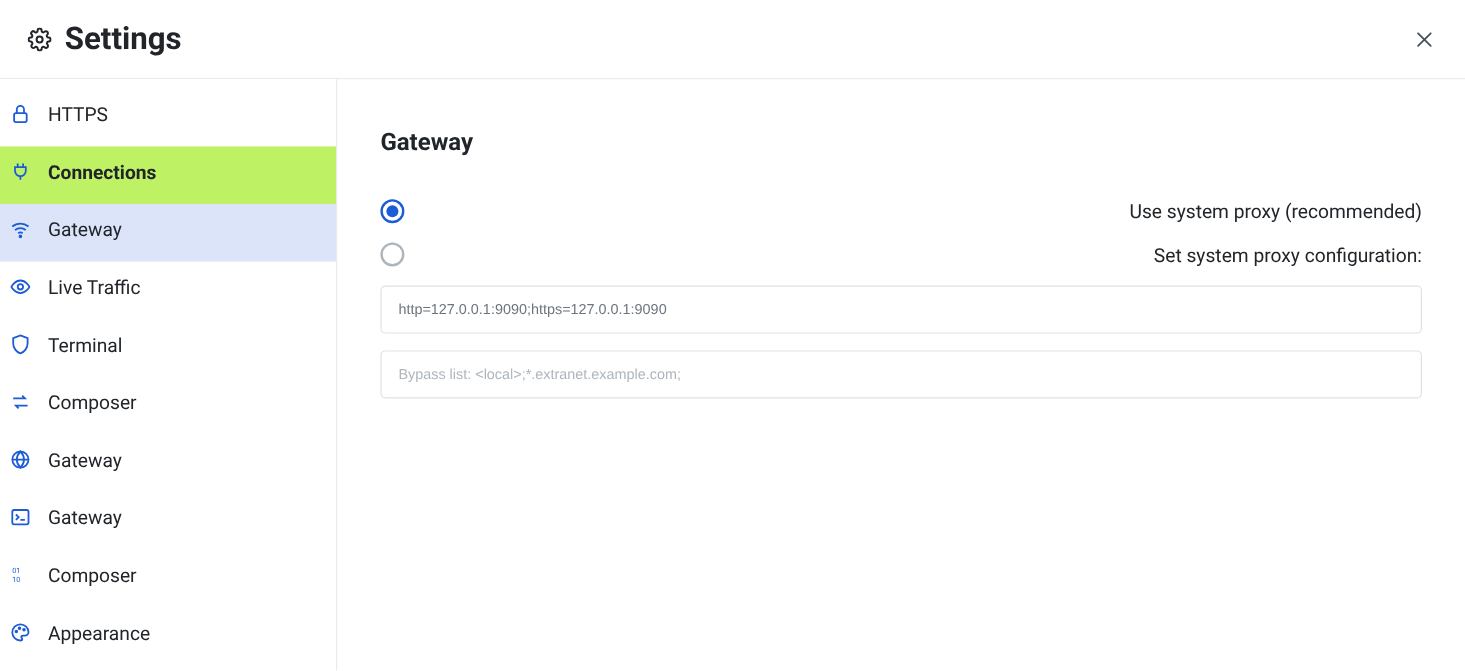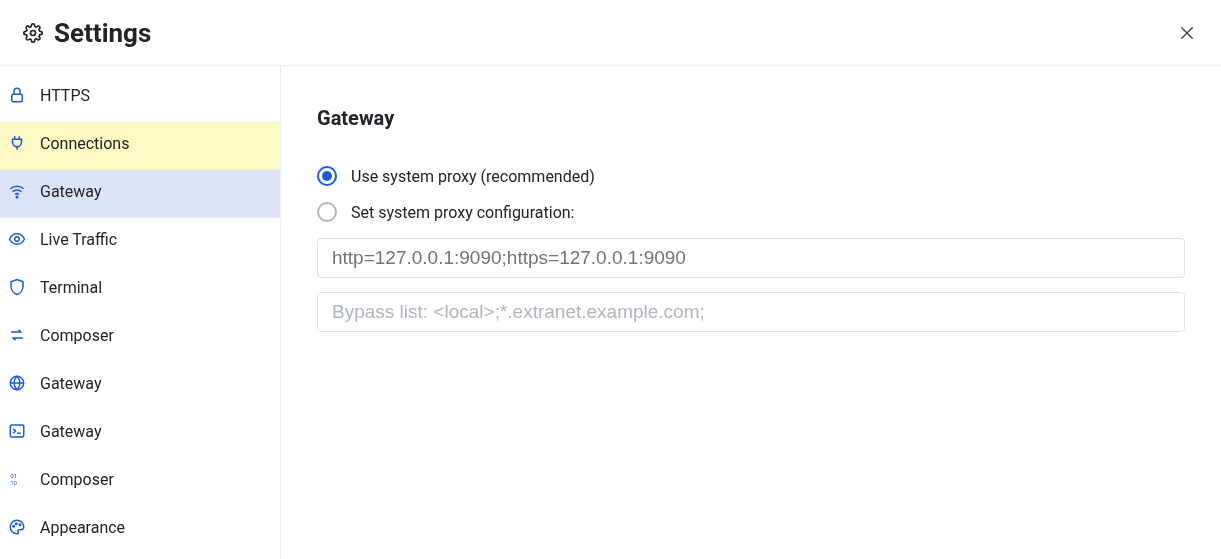--- a/index.html
+++ b/index.html
@@ -50,40 +50,41 @@
       align-items: flex-start;
       gap: 14px;
       padding: 12px 8px;
       font-size: 16px;
       color: #212529;
       cursor: pointer;
       height: 48px;
     }
     .side-item .icn { width: 18px; height: 18px; display: flex; align-items: center; justify-content: center; color: #1c5cd6; }
     .side-item .icn svg { width: 18px; height: 18px; stroke: currentColor; fill: none; stroke-width: 2; }
-    .side-item.highlight { background: #fef9c3; }
+    .side-item.highlight { background: #bef264; font-weight: bold; }
     .side-item.active { background: #dbe4f9; }
     .main {
       flex: 1;
       padding: 40px 36px 0 36px;
     }
     .section-title {
       font-size: 20px;
       font-weight: 700;
       margin-bottom: 36px;
       color: #212529;
     }
     .radio-row {
       display: flex;
       align-items: center;
       gap: 14px;
       margin-bottom: 16px;
       font-size: 16px;
       color: #212529;
       cursor: pointer;
+      justify-content: space-between;
     }
     .radio {
       width: 20px; height: 20px;
       border: 2px solid #adb5bd;
       border-radius: 50%;
       display: flex; align-items: center; justify-content: center;
       flex-shrink: 0;
     }
     .radio.selected { border-color: #1c5cd6; }
     .radio.selected::after {
@@ -91,21 +92,21 @@
       width: 10px; height: 10px;
       background: #1c5cd6;
       border-radius: 50%;
     }
     .text-input {
       width: 868px;
       height: 40px;
       border: 1px solid #dee2e6;
       border-radius: 4px;
       padding: 0 14px;
-      font-size: 19px;
+      font-size: 12px;
       color: #212529;
       margin-bottom: 14px;
       background: #fff;
     }
     .text-input:disabled { color: #6c757d; background: #fff; }
     .text-input::placeholder { color: #adb5bd; }
   </style>
 </head>
 <body>
 

